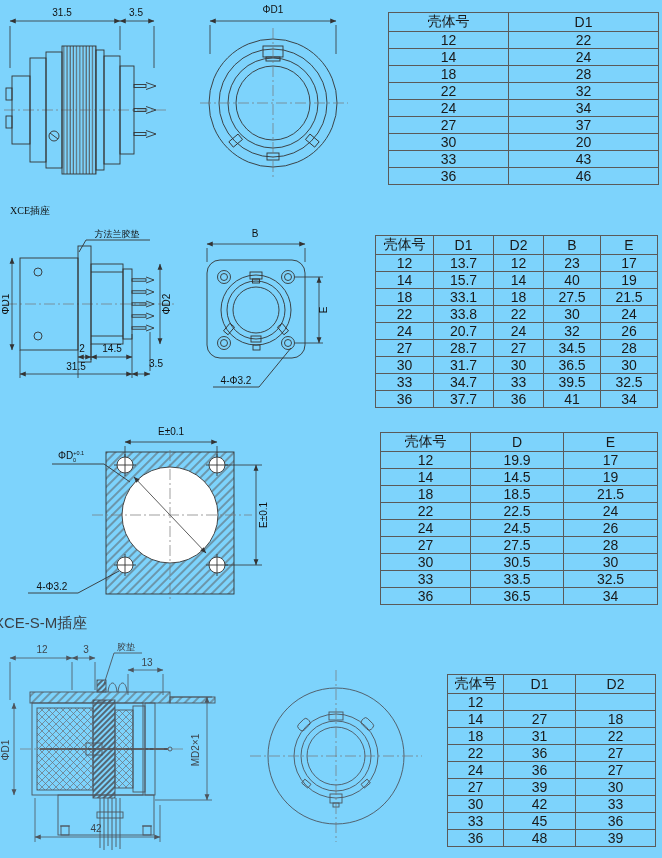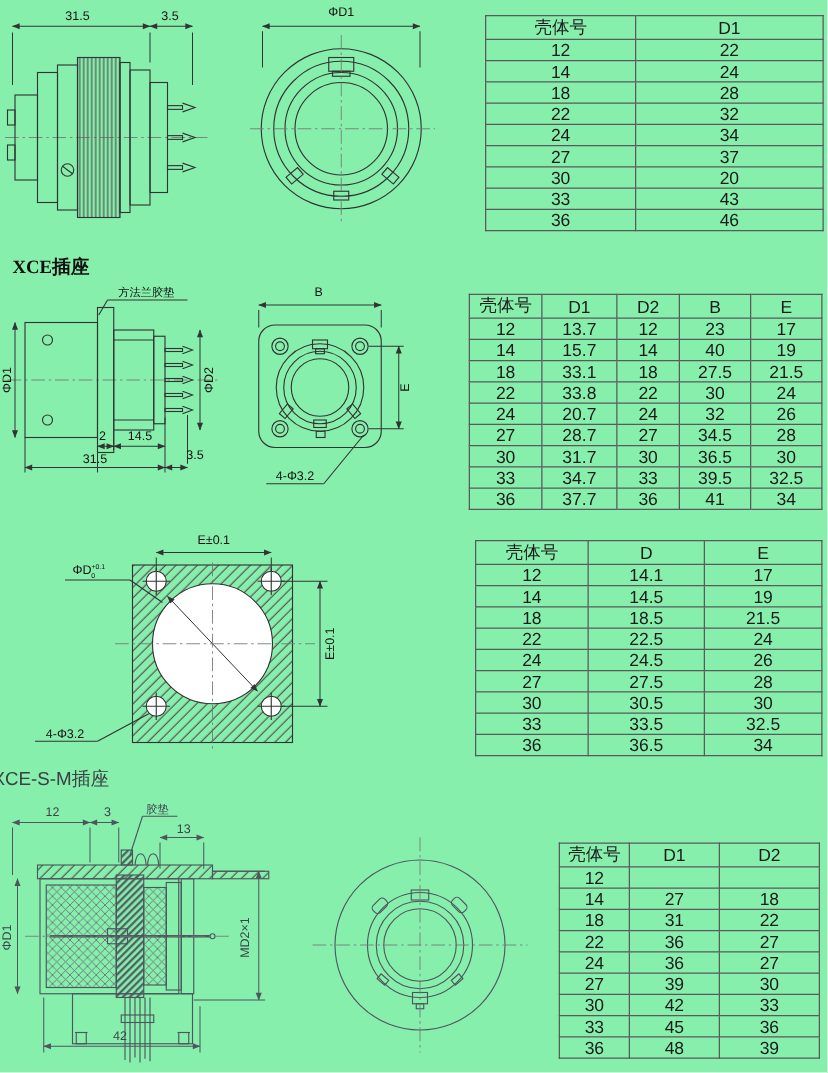--- a/index.html
+++ b/index.html
@@ -1,21 +1,21 @@
 <!DOCTYPE html>
 <html><head>
 <meta charset="utf-8">
 <style>
   html,body{margin:0;padding:0;background:#fff;}
-  .page{position:relative;width:662px;height:858px;background:#86efac;overflow:hidden;
+  .page{position:relative;width:662px;height:858px;background:#7dd3fc;overflow:hidden;
         font-family:"Liberation Sans","DejaVu Sans",sans-serif;color:#111;}
   .abs{position:absolute;}
   
-  .sec-title{font-family:"Liberation Serif","DejaVu Serif",serif;font-weight:bold;
-             font-size:15px;color:#101010;white-space:nowrap;}
+  .sec-title{font-family:"Liberation Serif","DejaVu Serif",serif;font-weight:normal;
+             font-size:10px;color:#101010;white-space:nowrap;}
   .sec-title-sans{font-family:"Liberation Sans","DejaVu Sans",sans-serif;font-weight:400;
              font-size:15px;color:#3b4046;white-space:nowrap;}
   
   table.dt{border-collapse:collapse;table-layout:fixed;font-size:14px;color:#1a1a1a;}
   table.dt th,table.dt td{border:1px solid #5a5a5a;text-align:center;padding:0;
              font-weight:400;overflow:hidden;white-space:nowrap;}
   table.t1 th,table.t1 td{height:14.2px;}
   table.t2 th,table.t2 td{height:13.3px;}
   table.t3 th,table.t3 td{height:13.6px;}
   table.t4 th,table.t4 td{height:15.6px;}
@@ -374,21 +374,21 @@
   <thead>
         <tr>
           <th>壳体号</th>
           <th>D</th>
           <th>E</th>
         </tr>
       </thead>
       <tbody>
         <tr>
           <td>12</td>
-          <td>14.1</td>
+          <td>19.9</td>
           <td>17</td>
         </tr>
         <tr>
           <td>14</td>
           <td>14.5</td>
           <td>19</td>
         </tr>
         <tr>
           <td>18</td>
           <td>18.5</td>

